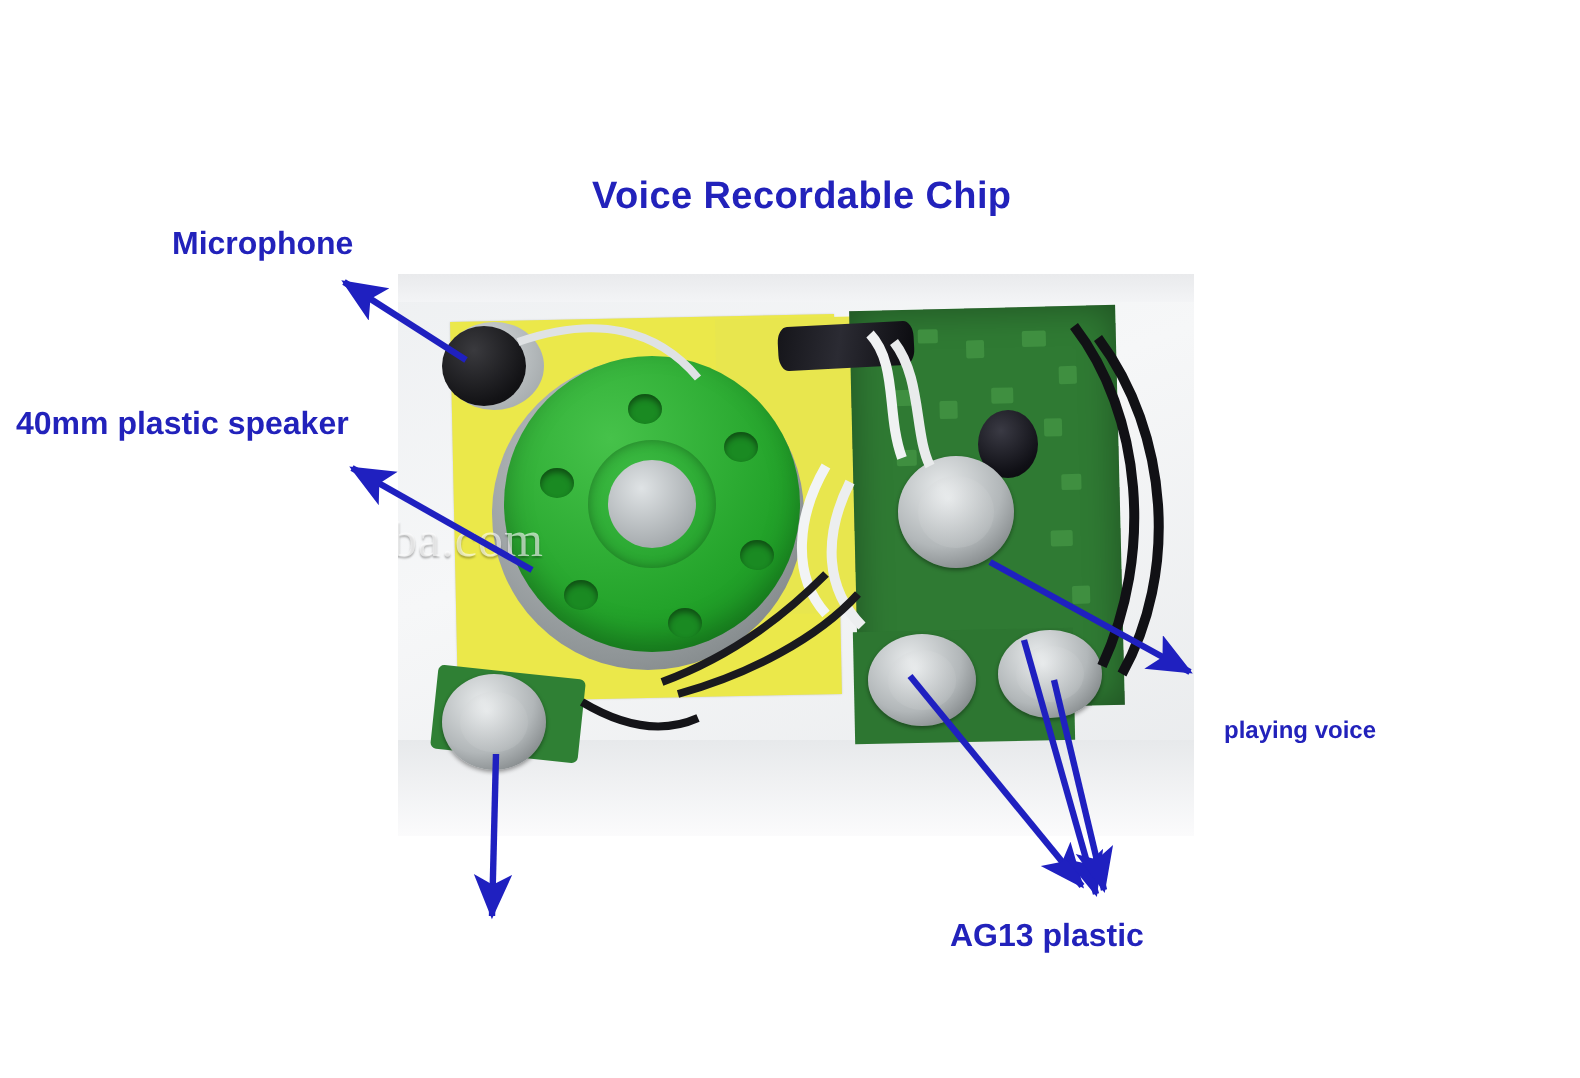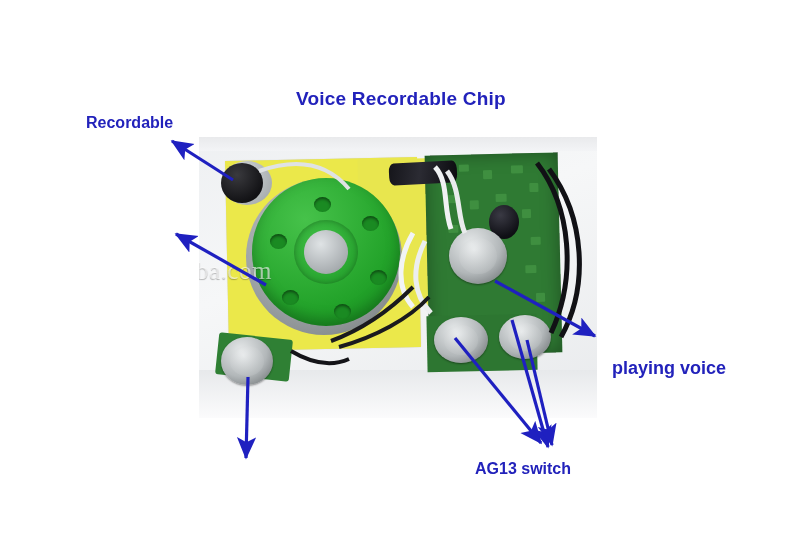--- a/index.html
+++ b/index.html
@@ -16,21 +16,21 @@
     color:#2222bb;
     font-weight:bold;
     font-family:"Liberation Sans", sans-serif;
     white-space:nowrap;
     line-height:1.0;
   }
   #title{left:296px;top:89px;font-size:19px;letter-spacing:.2px;}
   #lbl-mic{left:86px;top:115px;font-size:16px;}
   #lbl-speaker{left:8px;top:205px;font-size:16px;}
   #lbl-pull-1{left:612px;top:327px;font-size:16px;}
-  #lbl-pull-2{left:612px;top:359px;font-size:18px;}
+  #lbl-pull-2{left:612px;top:359px;font-size:12px;}
   #lbl-ag13{left:475px;top:461px;font-size:16px;}
   #lbl-push{left:130px;top:481px;font-size:16px;}
 
   
   #photo{
     position:absolute;left:199px;top:137px;width:398px;height:281px;
     background:#f2f3f5;overflow:hidden;
   }
   #photo .shadowtop{
     position:absolute;left:0;top:0;width:100%;height:14px;
@@ -213,23 +213,24 @@
       <path d="M214 150 C 196 168, 170 190, 132 204" stroke="#1a1a1e" stroke-width="4" fill="none"></path>
       <path d="M230 160 C 210 182, 176 200, 140 210" stroke="#1a1a1e" stroke-width="4" fill="none"></path>
       <path d="M338 26 C 372 70, 378 140, 352 196" stroke="#111115" stroke-width="5" fill="none"></path>
       <path d="M350 32 C 386 80, 390 150, 362 200" stroke="#111115" stroke-width="5" fill="none"></path>
       <path d="M92 214 C 112 226, 132 230, 150 222" stroke="#141418" stroke-width="4" fill="none"></path>
     </svg>
 
     <div id="watermark" style="left:-205px;top:120px;position:absolute;">winpsheng.en.alibaba.com</div>
   </div>
 
-  <div class="lbl" id="lbl-mic">Recordable</div>
+  <div class="lbl" id="lbl-mic">Microphone</div>
+  <div class="lbl" id="lbl-speaker">40mm plastic speaker</div>
   <div class="lbl" id="lbl-pull-2">playing voice</div>
-  <div class="lbl" id="lbl-ag13">AG13 switch</div>
+  <div class="lbl" id="lbl-ag13">AG13 plastic</div>
 
   <svg id="arrows" viewBox="0 0 790 539">
     <defs>
       <marker id="ah" markerWidth="9" markerHeight="9" refX="6.5" refY="3" orient="auto" markerUnits="strokeWidth">
         <path d="M0,0 L7,3 L0,6 L1.6,3 z" fill="#1f20c0"></path>
       </marker>
     </defs>
     <g stroke="#1f20c0" stroke-width="3.2" fill="none" marker-end="url(#ah)">
       <line x1="233" y1="180" x2="172" y2="141"></line>
       <line x1="266" y1="285" x2="176" y2="234"></line>

